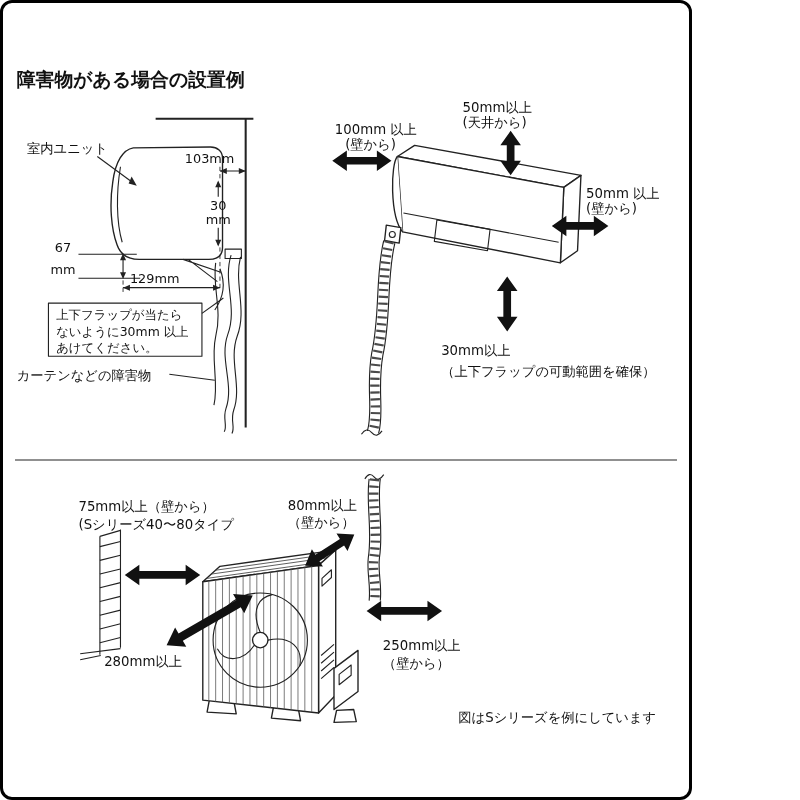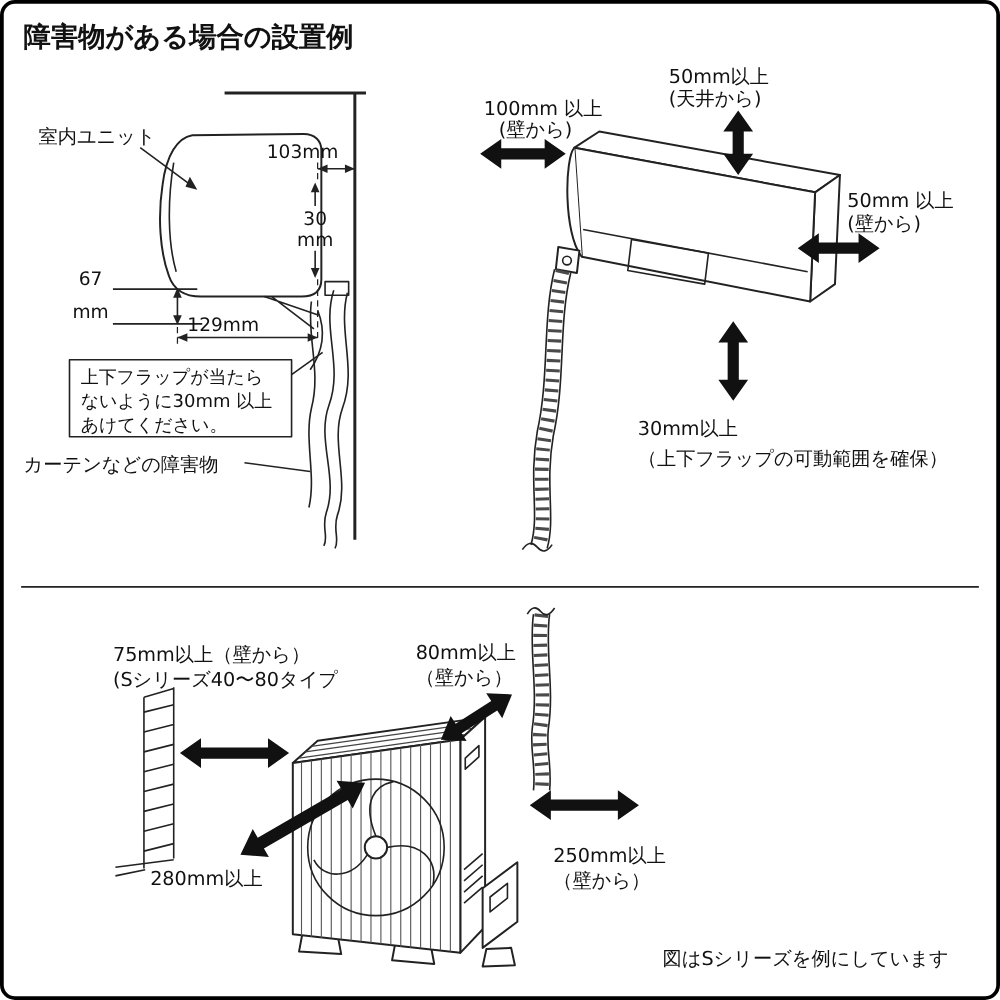--- a/index.html
+++ b/index.html
@@ -1,17 +1,17 @@
 <!DOCTYPE html>
 <html><head>
 <meta charset="utf-8">
 <style>
   html,body{margin:0;padding:0;background:#fff;}
   .page{
-    width:800px;height:800px;box-sizing:border-box;position:relative;
+    width:692px;height:800px;box-sizing:border-box;position:relative;
     background:#fff;border:3px solid #000;border-radius:12px;overflow:hidden;
     font-family:"DejaVu Sans","Liberation Sans",sans-serif;
   }
   svg.stage{position:absolute;inset:0;width:100%;height:100%;}
   svg text{font-family:"DejaVu Sans","Liberation Sans",sans-serif;fill:#111;}
   .t-title{font-size:22px;font-weight:bold;}
   .t-lbl{font-size:15.5px;}
   .t-dim{font-size:15px;}
   .t-note{font-size:14.5px;}
   .t-cap{font-size:15.5px;}

